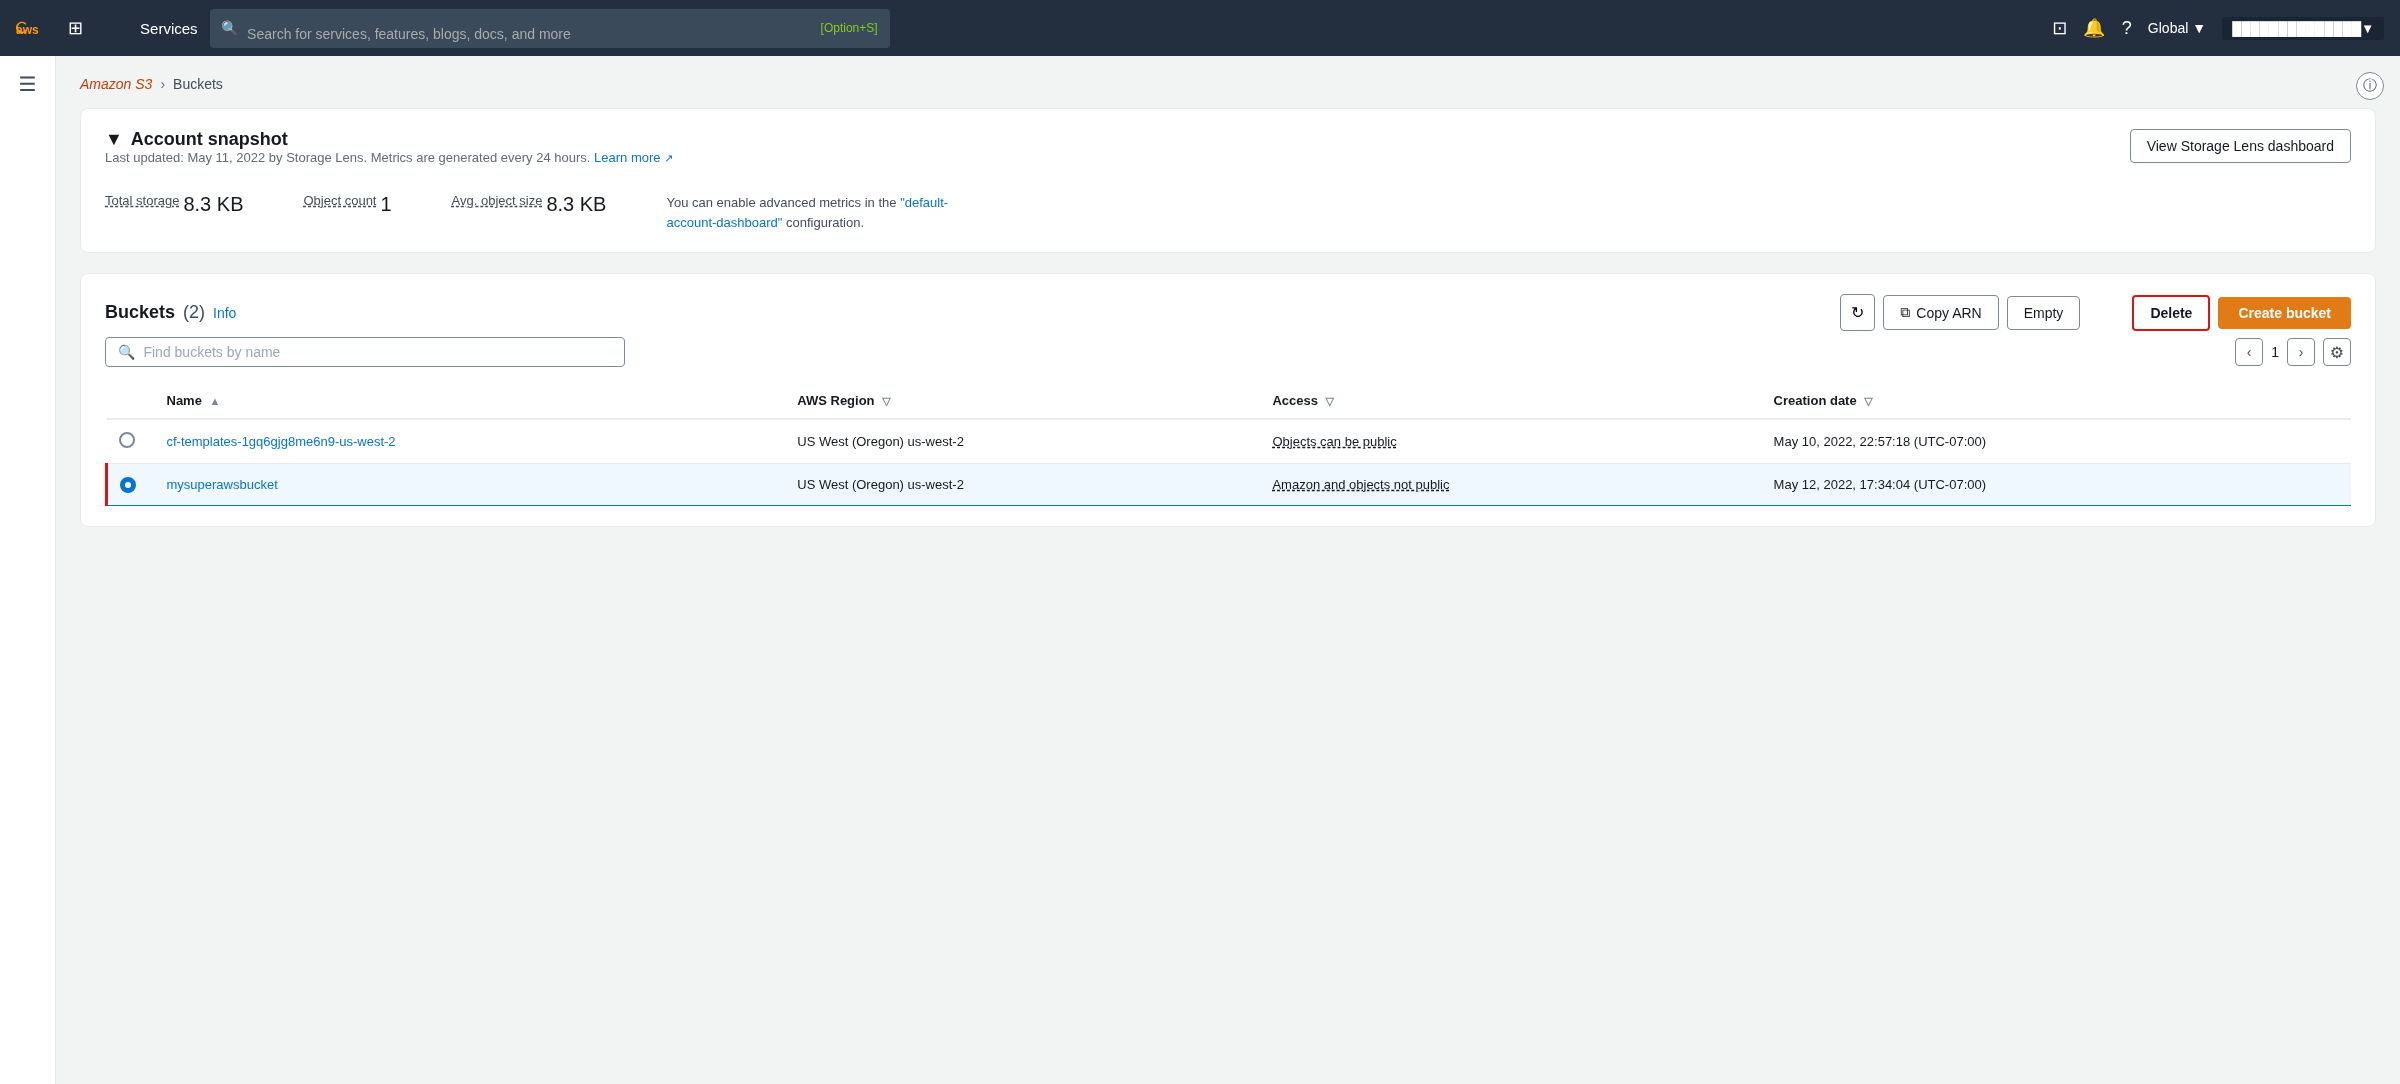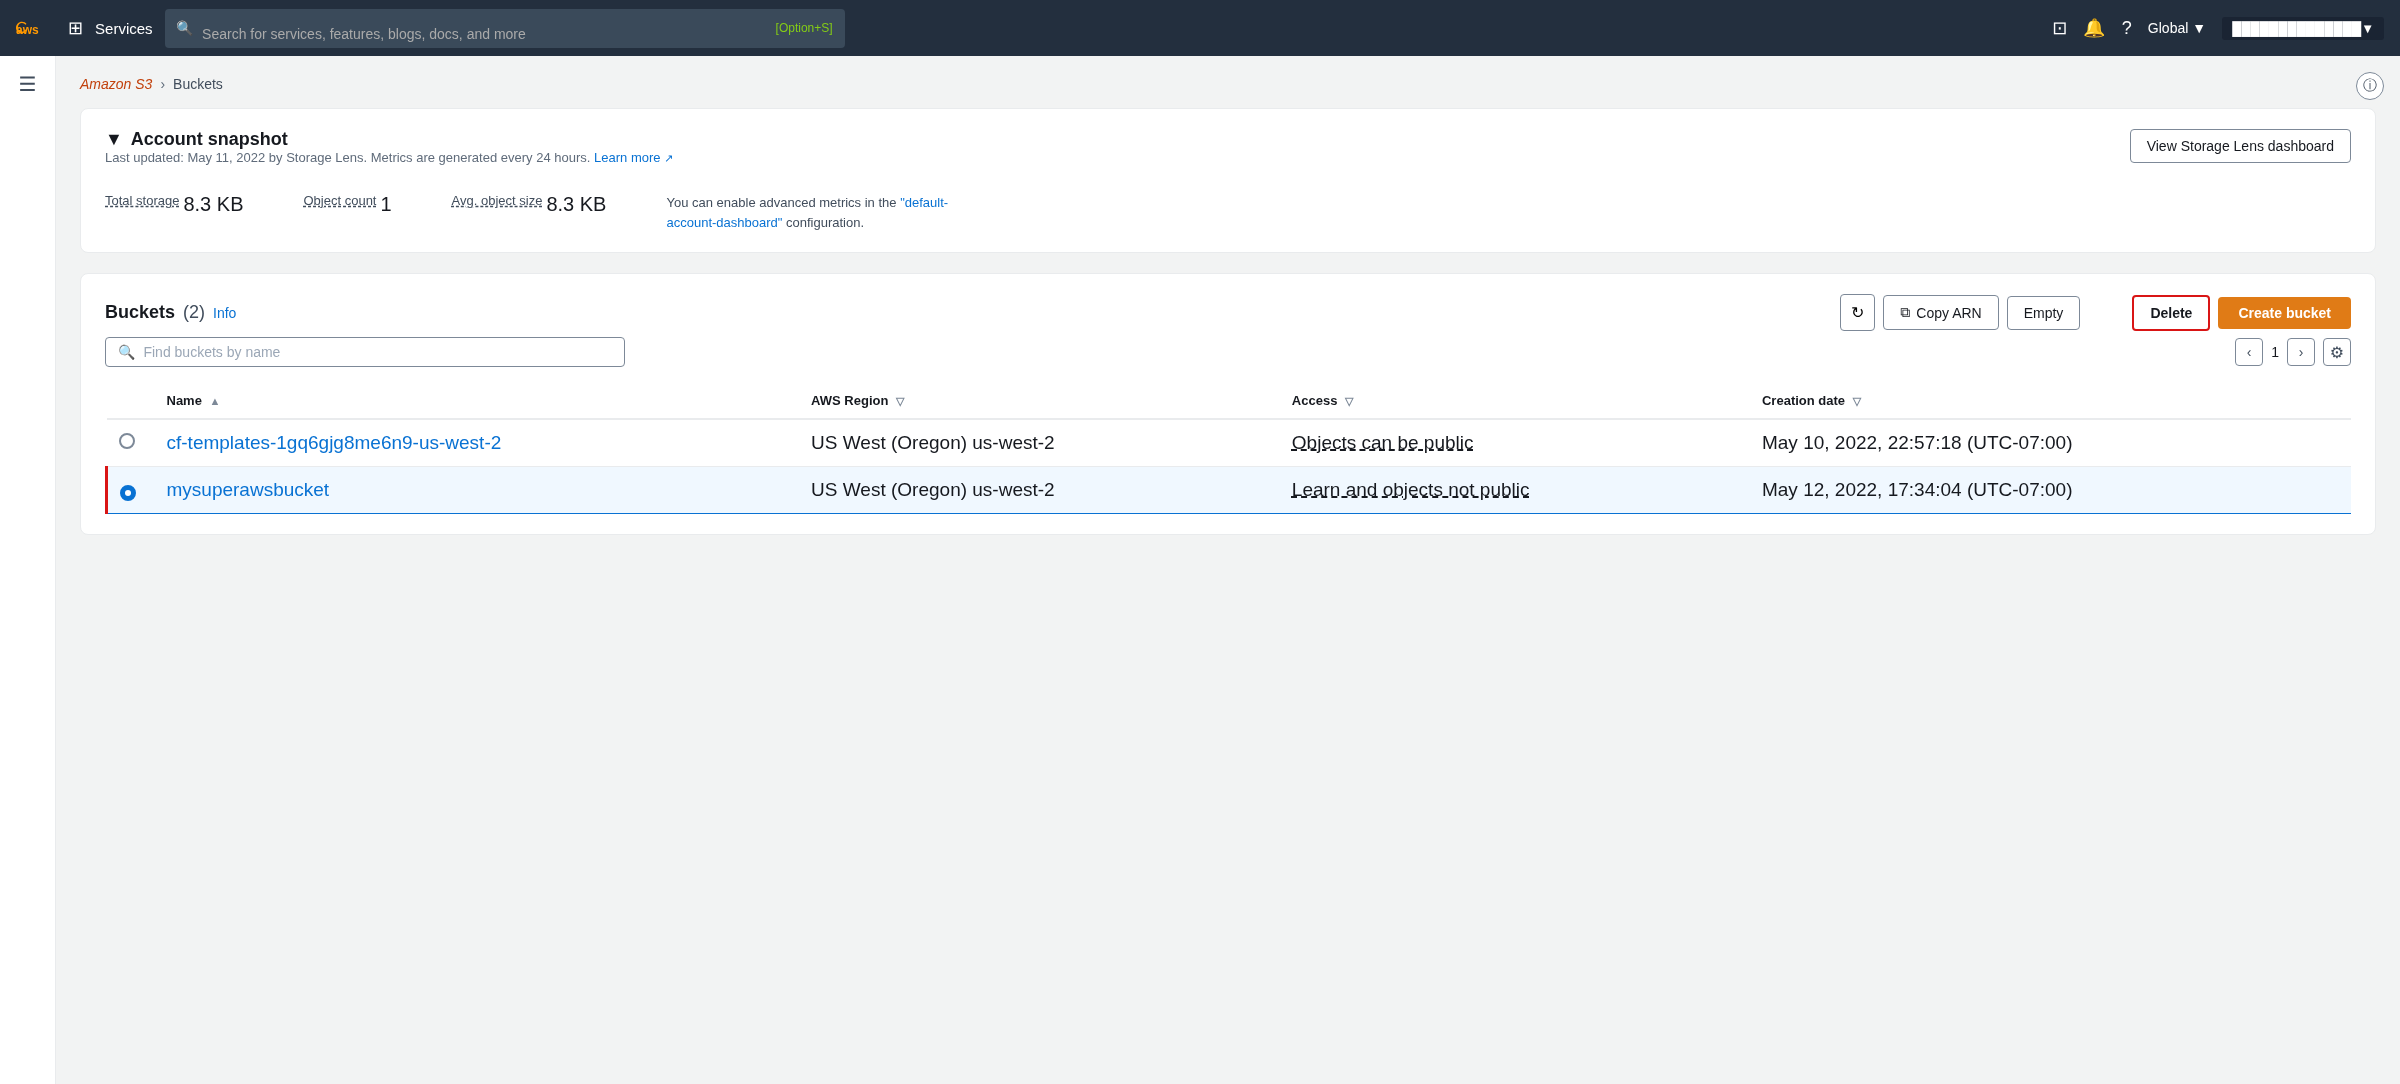--- a/index.html
+++ b/index.html
@@ -18,21 +18,21 @@
       z-index: 100;
     }
     .aws-logo {
       display: flex;
       align-items: center;
       gap: 2px;
       cursor: pointer;
     }
     .aws-logo-svg { width: 36px; height: 36px; }
     .grid-icon { color: #fff; font-size: 18px; cursor: pointer; margin-left: 4px; }
-    .services-label { color: #fff; font-size: 15px; font-weight: 400; cursor: pointer; }
+    .services-label { color: #fff; font-size: 15px; font-weight: 400; cursor: pointer; margin-left: 45px; }
     .search-bar {
       display: flex;
       align-items: center;
       background: #3a4a5a;
       border-radius: 4px;
       padding: 6px 12px;
       flex: 1;
       max-width: 680px;
       gap: 8px;
     }
@@ -272,21 +272,21 @@
       padding: 10px 12px;
       font-size: 13px;
       font-weight: 700;
       color: #16191f;
       cursor: pointer;
       white-space: nowrap;
     }
     .bucket-table th .sort-icon { margin-left: 4px; color: #7d8998; font-size: 11px; }
     .bucket-table td {
       padding: 12px 12px;
-      font-size: 19px;
+      font-size: 13px;
       color: #16191f;
       border-bottom: 1px solid #e9ebed;
       vertical-align: middle;
     }
     .bucket-row-selected td { background: #f0f8ff !important; border-top: 1px solid #0972d3; border-bottom: 1px solid #0972d3; }
     .bucket-row-selected td:first-child { border-left: 3px solid #d91515; }
 
     .bucket-name-link { color: #0972d3; text-decoration: none; cursor: pointer; }
 
     .radio-btn {
@@ -501,21 +501,21 @@
             <td>
               <div class="radio-btn selected"></div>
             </td>
             <td>
               <a class="bucket-name-link">mysuperawsbucket</a>
             </td>
             <td>
               <span>US West (Oregon) us-west-2</span>
             </td>
             <td>
-              <span class="access-dashed">Learn and objects not public</span>
+              <span class="access-dashed">Amazon and objects not public</span>
             </td>
             <td>
               <span>May 12, 2022, 17:34:04 (UTC-07:00)</span>
             </td>
           </tr>
         </tbody>
       </table>
 
     </div>
   </div>

